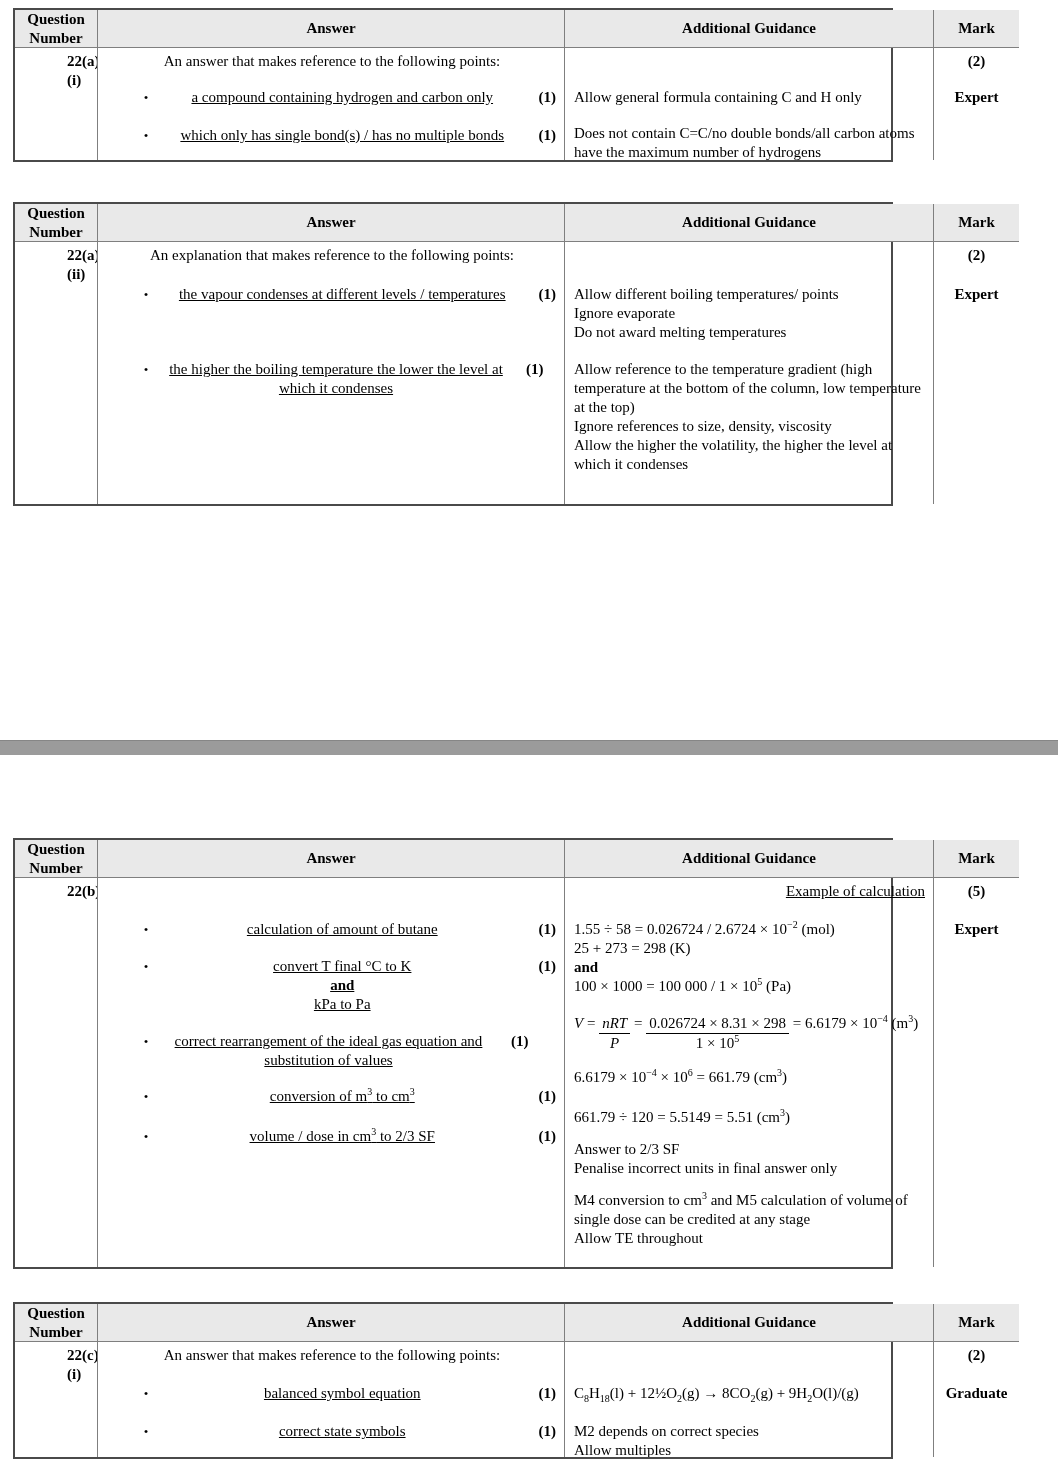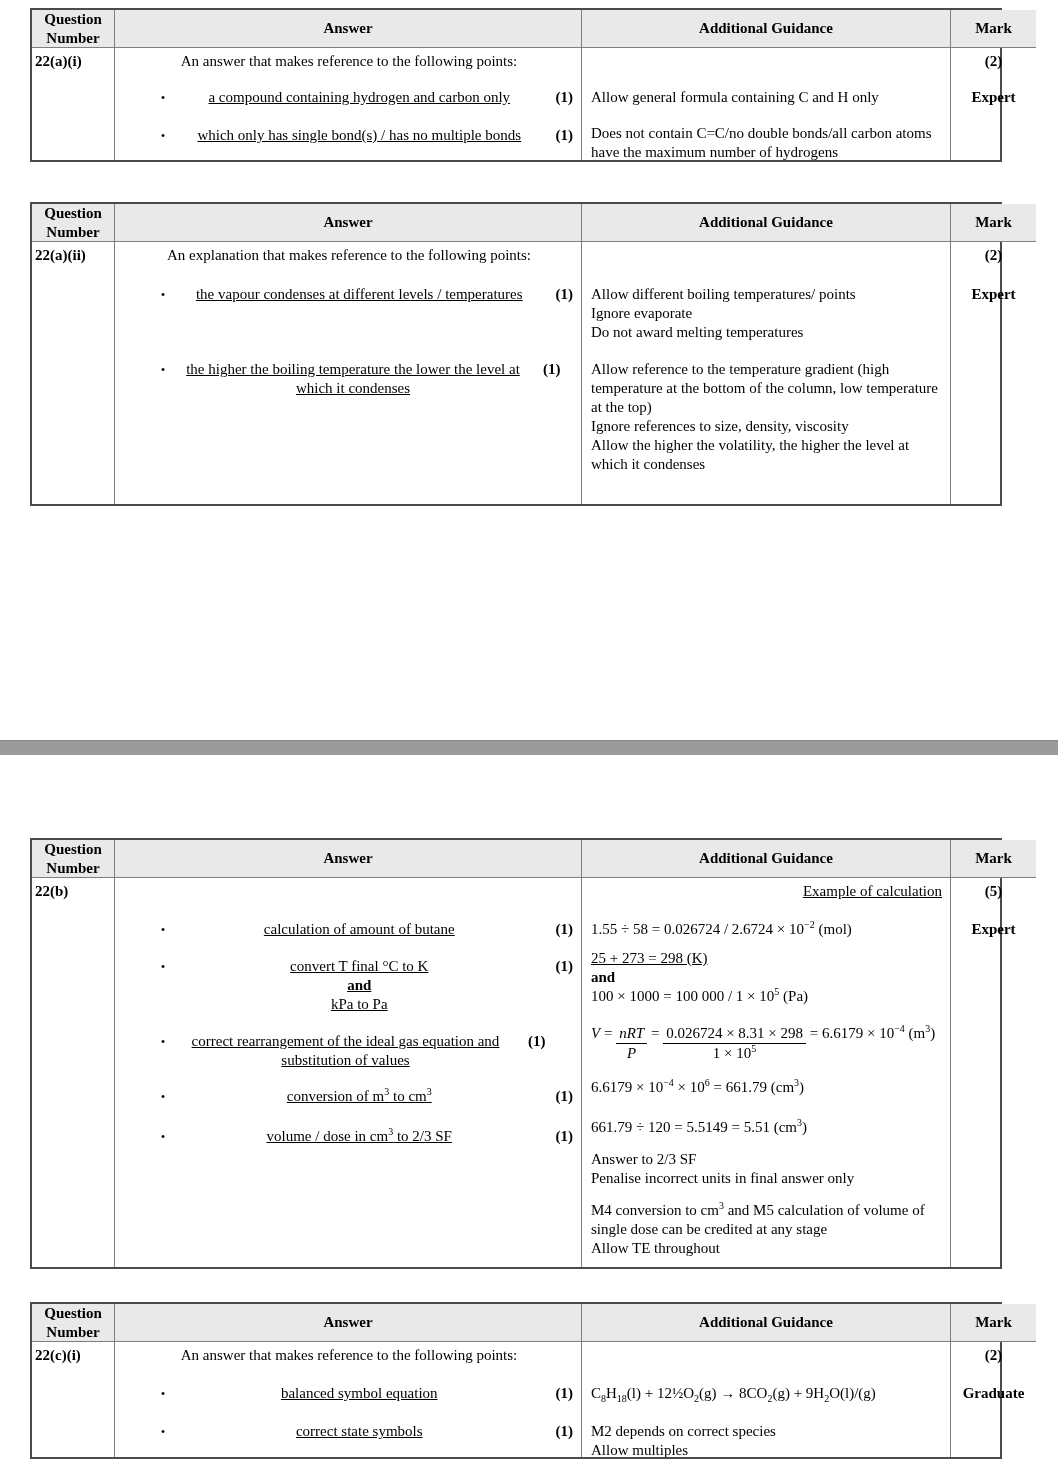--- a/index.html
+++ b/index.html
@@ -2,34 +2,34 @@
 <html><head>
 <meta charset="utf-8">
 <style>
   html,body{margin:0;padding:0;}
   body{
     width:1058px;height:1470px;background:#ffffff;position:relative;
     font-family:"Liberation Serif","DejaVu Serif",serif;
     font-size:15px;line-height:19px;color:#000;
   }
   .ms-table{
-    position:absolute;left:30px;width:972px;
+    position:absolute;left:13px;width:880px;
     display:grid;grid-template-columns:82px 467px 369px 86px;
     border:2px solid #4a4a4a;box-sizing:border-box;background:#fff;
   }
   .cell{box-sizing:border-box;border-left:1px solid #7f7f7f;overflow:hidden;}
   .cell.first{border-left:none;}
   .hcell{
     background:#e9e9e9;border-bottom:1px solid #7f7f7f;
     font-weight:bold;text-align:center;
     display:flex;align-items:center;justify-content:center;
     padding:2px 4px;height:38px;
   }
   .bcell{padding:4px 0 0 0;}
-  .qcell{padding:4px 4px 0 3px;font-weight:bold;}
+  .qcell{padding:4px 4px 0 13px;font-weight:bold;margin-left:39px;}
   .acell{padding-left:0;text-align:center;}
   .gcell{}
   .mcell{text-align:center;font-weight:bold;}
   .intro{margin:0;padding:0 6px 0 8px;}
   .bullet{display:flex;align-items:flex-start;margin:0;padding:0 8px 0 38px;}
   .dot{width:20px;flex:0 0 20px;font-size:13px;}
   .btxt{flex:1 1 auto;padding-right:10px;text-decoration:underline;}
   .bmark{flex:0 0 auto;font-weight:bold;white-space:nowrap;}
   .g{margin:0;padding:0 8px 0 9px;}
   .u{text-decoration:underline;text-align:right;}
@@ -148,21 +148,21 @@
     </div>
     <div class="bullet" style="margin-top:21px;">
       <span class="dot">•</span>
       <span class="btxt"><span>volume / dose in cm</span><sup>3</sup><span> to 2/3 SF</span></span>
       <span class="bmark">(1)</span>
     </div>
   </div>
   <div class="cell bcell gcell">
     <p class="g u">Example of calculation</p>
     <p class="g" style="margin-top:19px;"><span>1.55 ÷ 58 = 0.026724 / 2.6724 × 10</span><sup>−2</sup><span> (mol)</span></p>
-    <p class="g" style="margin-top:10px;text-decoration:underline;">25 + 273 = 298 (K)</p>
+    <p class="g" style="margin-top:0;">25 + 273 = 298 (K)</p>
     <p class="g bold">and</p>
     <p class="g"><span>100 × 1000 = 100 000 / 1 × 10</span><sup>5</sup><span> (Pa)</span></p>
     <div class="eq" style="margin-top:18px;">
       <span><span style="font-style: italic;">V</span><span> = </span></span>
       <span class="frac">
         <span class="num"><span style="font-style: italic;">nRT</span></span>
         <span class="den"><span style="font-style: italic;">P</span></span>
       </span>
       <span><span> = </span></span>
       <span class="frac">

